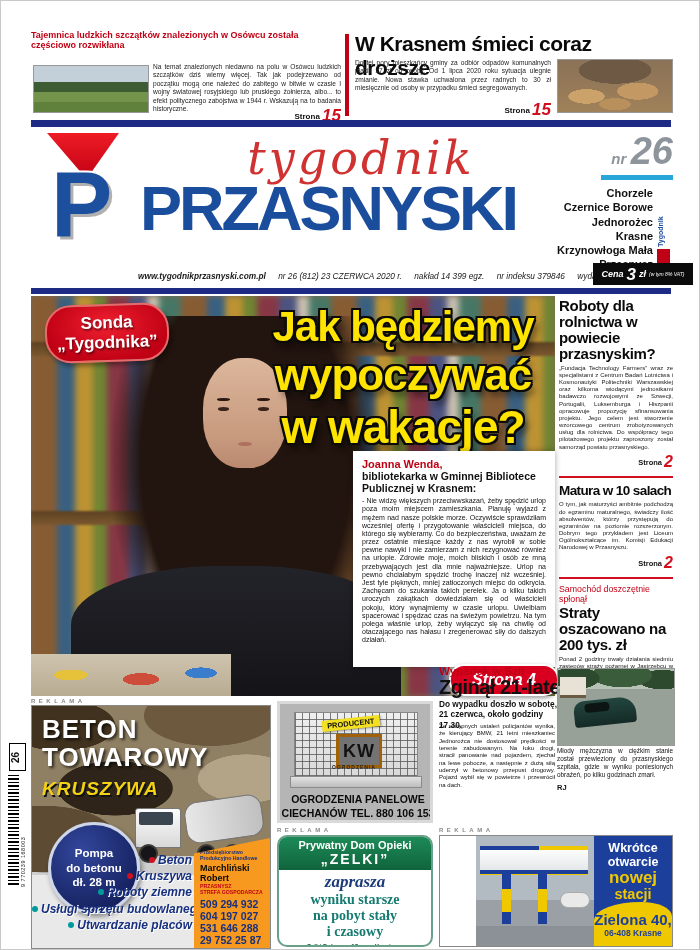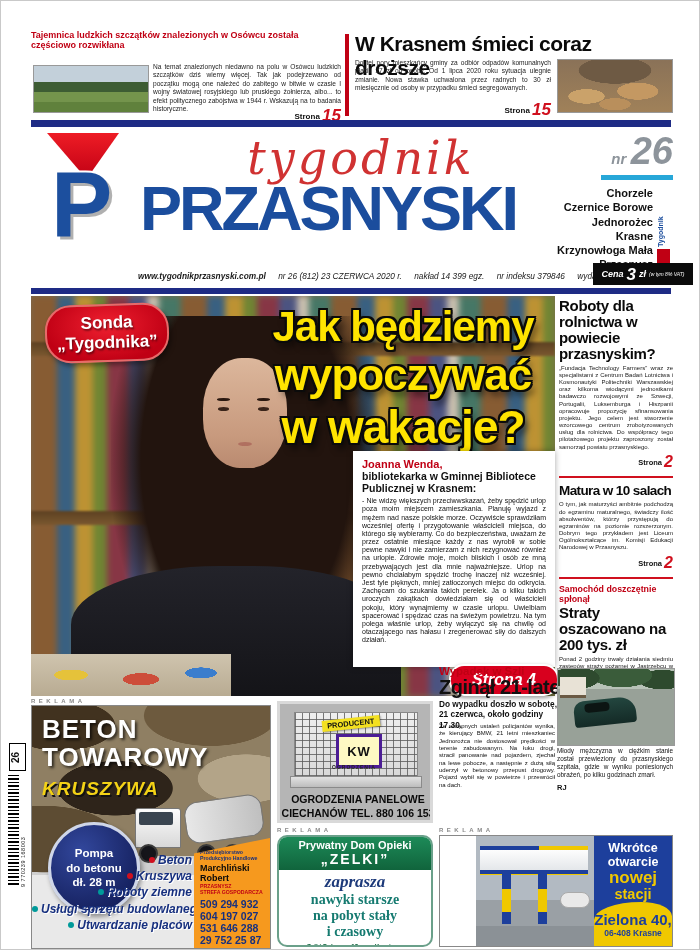--- a/index.html
+++ b/index.html
@@ -70,21 +70,21 @@
   .story-panel{background:#fff;box-sizing:border-box;padding:7px 9px 5px;box-shadow:0 0 6px rgba(0,0,0,.35);overflow:hidden;}
   .author{color:#c00014;font-weight:bold;font-size:11px;}
   .author-role{font-weight:bold;font-size:10.5px;line-height:1.15;margin-bottom:3px;}
   .story-body{font-size:7px;line-height:1.17;}
   .strona4{background:#d8001e;border:2px solid #fff;border-radius:15px;color:#fff;font-weight:bold;font-style:italic;font-size:16px;display:flex;align-items:center;justify-content:center;box-shadow:0 2px 4px rgba(0,0,0,.4);}
 
   
   .rcol{width:114px;}
   .rc-head{font-size:15px;font-weight:bold;line-height:1.06;letter-spacing:-0.3px;color:#0a0a0a;}
   .rc-head2{font-size:13.5px;font-weight:bold;letter-spacing:-0.6px;color:#0a0a0a;white-space:nowrap;}
-  .rc-kicker{color:#c00014;font-weight:bold;font-size:8.8px;margin-bottom:1px;}
+  .rc-kicker{color:#c00014;font-weight:normal;font-size:8.8px;margin-bottom:1px;}
   .rc-body{font-size:6px;line-height:1.2;margin-top:3px;color:#1a1a1a;}
   .rc-strona{font-size:7.5px;font-weight:bold;text-align:right;margin-top:2px;}
   .rc-strona .num{color:#d0101e;font-size:16px;font-style:italic;vertical-align:-2px;}
 
   
   .reklama{font-size:6px;letter-spacing:3.5px;color:#8a8a8a;font-weight:bold;}
 
   
   .beton{background:
       radial-gradient(ellipse 90px 42px at 12% 8%,#41321f 0 60%,transparent 61%),
@@ -113,21 +113,21 @@
   .bo-phone{font-size:10.5px;font-weight:bold;color:#17307f;line-height:1.15;margin-top:2px;}
 
   
   .kw{background:#b5b5b5;border:3px solid #d9d9d9;box-sizing:border-box;overflow:hidden;}
   .kw-fence{position:absolute;background:
      repeating-linear-gradient(90deg,rgba(90,90,90,.8) 0 1px,transparent 1px 7px),
      repeating-linear-gradient(0deg,rgba(90,90,90,.8) 0 1px,transparent 1px 7px),
      linear-gradient(180deg,#efefef,#d6d6d6);border:1px solid #888;}
   .kw-base{position:absolute;background:linear-gradient(180deg,#e2e2e2,#bdbdbd);border:1px solid #8a8a8a;}
   .kw-tag{position:absolute;background:#f3e020;color:#111;font-weight:bold;font-size:7.5px;padding:1px 5px;transform:rotate(-6deg);box-shadow:1px 1px 2px rgba(0,0,0,.4);}
-  .kw-logo{position:absolute;border:3px solid #4c1d95;background:#fef9c3;color:#111;font-weight:bold;font-size:13px;display:flex;align-items:center;justify-content:center;letter-spacing:1px;}
+  .kw-logo{position:absolute;border:3px solid #a16207;background:#737373;color:#111;font-weight:bold;font-size:18px;display:flex;align-items:center;justify-content:center;letter-spacing:1px;}
   .kw-logo-cap{position:absolute;font-size:5px;font-weight:bold;color:#222;letter-spacing:1px;}
   .kw-caption{font-size:10.5px;font-weight:bold;color:#0a0a0a;text-align:center;line-height:1.35;}
 
   
   .zelki{border:2px solid #6aa08a;border-radius:10px;background:#fff;overflow:hidden;box-sizing:border-box;}
   .zelki-head{background:linear-gradient(180deg,#1d8a58,#10643c);color:#fff;text-align:center;padding:2px 0 3px;}
   .zh1{font-size:11px;font-weight:bold;text-align:center;}
   .zh2{font-size:14px;font-weight:bold;letter-spacing:2px;}
   .z-invite{font-family:"Liberation Serif",serif;font-style:italic;font-weight:bold;font-size:17px;color:#1d3a7a;text-align:center;margin-top:2px;}
   .z-line{font-family:"Liberation Serif",serif;font-weight:bold;font-size:14px;color:#157a70;text-align:center;line-height:1.15;}
@@ -370,21 +370,21 @@
       <div>CIECHANÓW TEL. 880 106 153</div>
     </div>
   </div>
 
   <div class="abs zelki" style="left:276px;top:834px;width:156px;height:112px;">
     <div class="zelki-head">
       <div class="zh1">Prywatny Dom Opieki</div>
       <div class="zh2">„ZELKI”</div>
     </div>
     <div class="z-invite">zaprasza</div>
-    <div class="z-line">nawyki starsze</div>
+    <div class="z-line">wyniku starsze</div>
     <div class="z-line">na pobyt stały</div>
     <div class="z-line">i czasowy</div>
     <div class="z-foot">
       <div>Zelki Dąbrowa 18, gm. Karniewo</div>
 
     </div>
   </div>
 
   <div class="abs" style="left:438px;top:664px;width:234px;height:126px;">
     <div class="acc-kicker">Wypadek w Szli</div>

